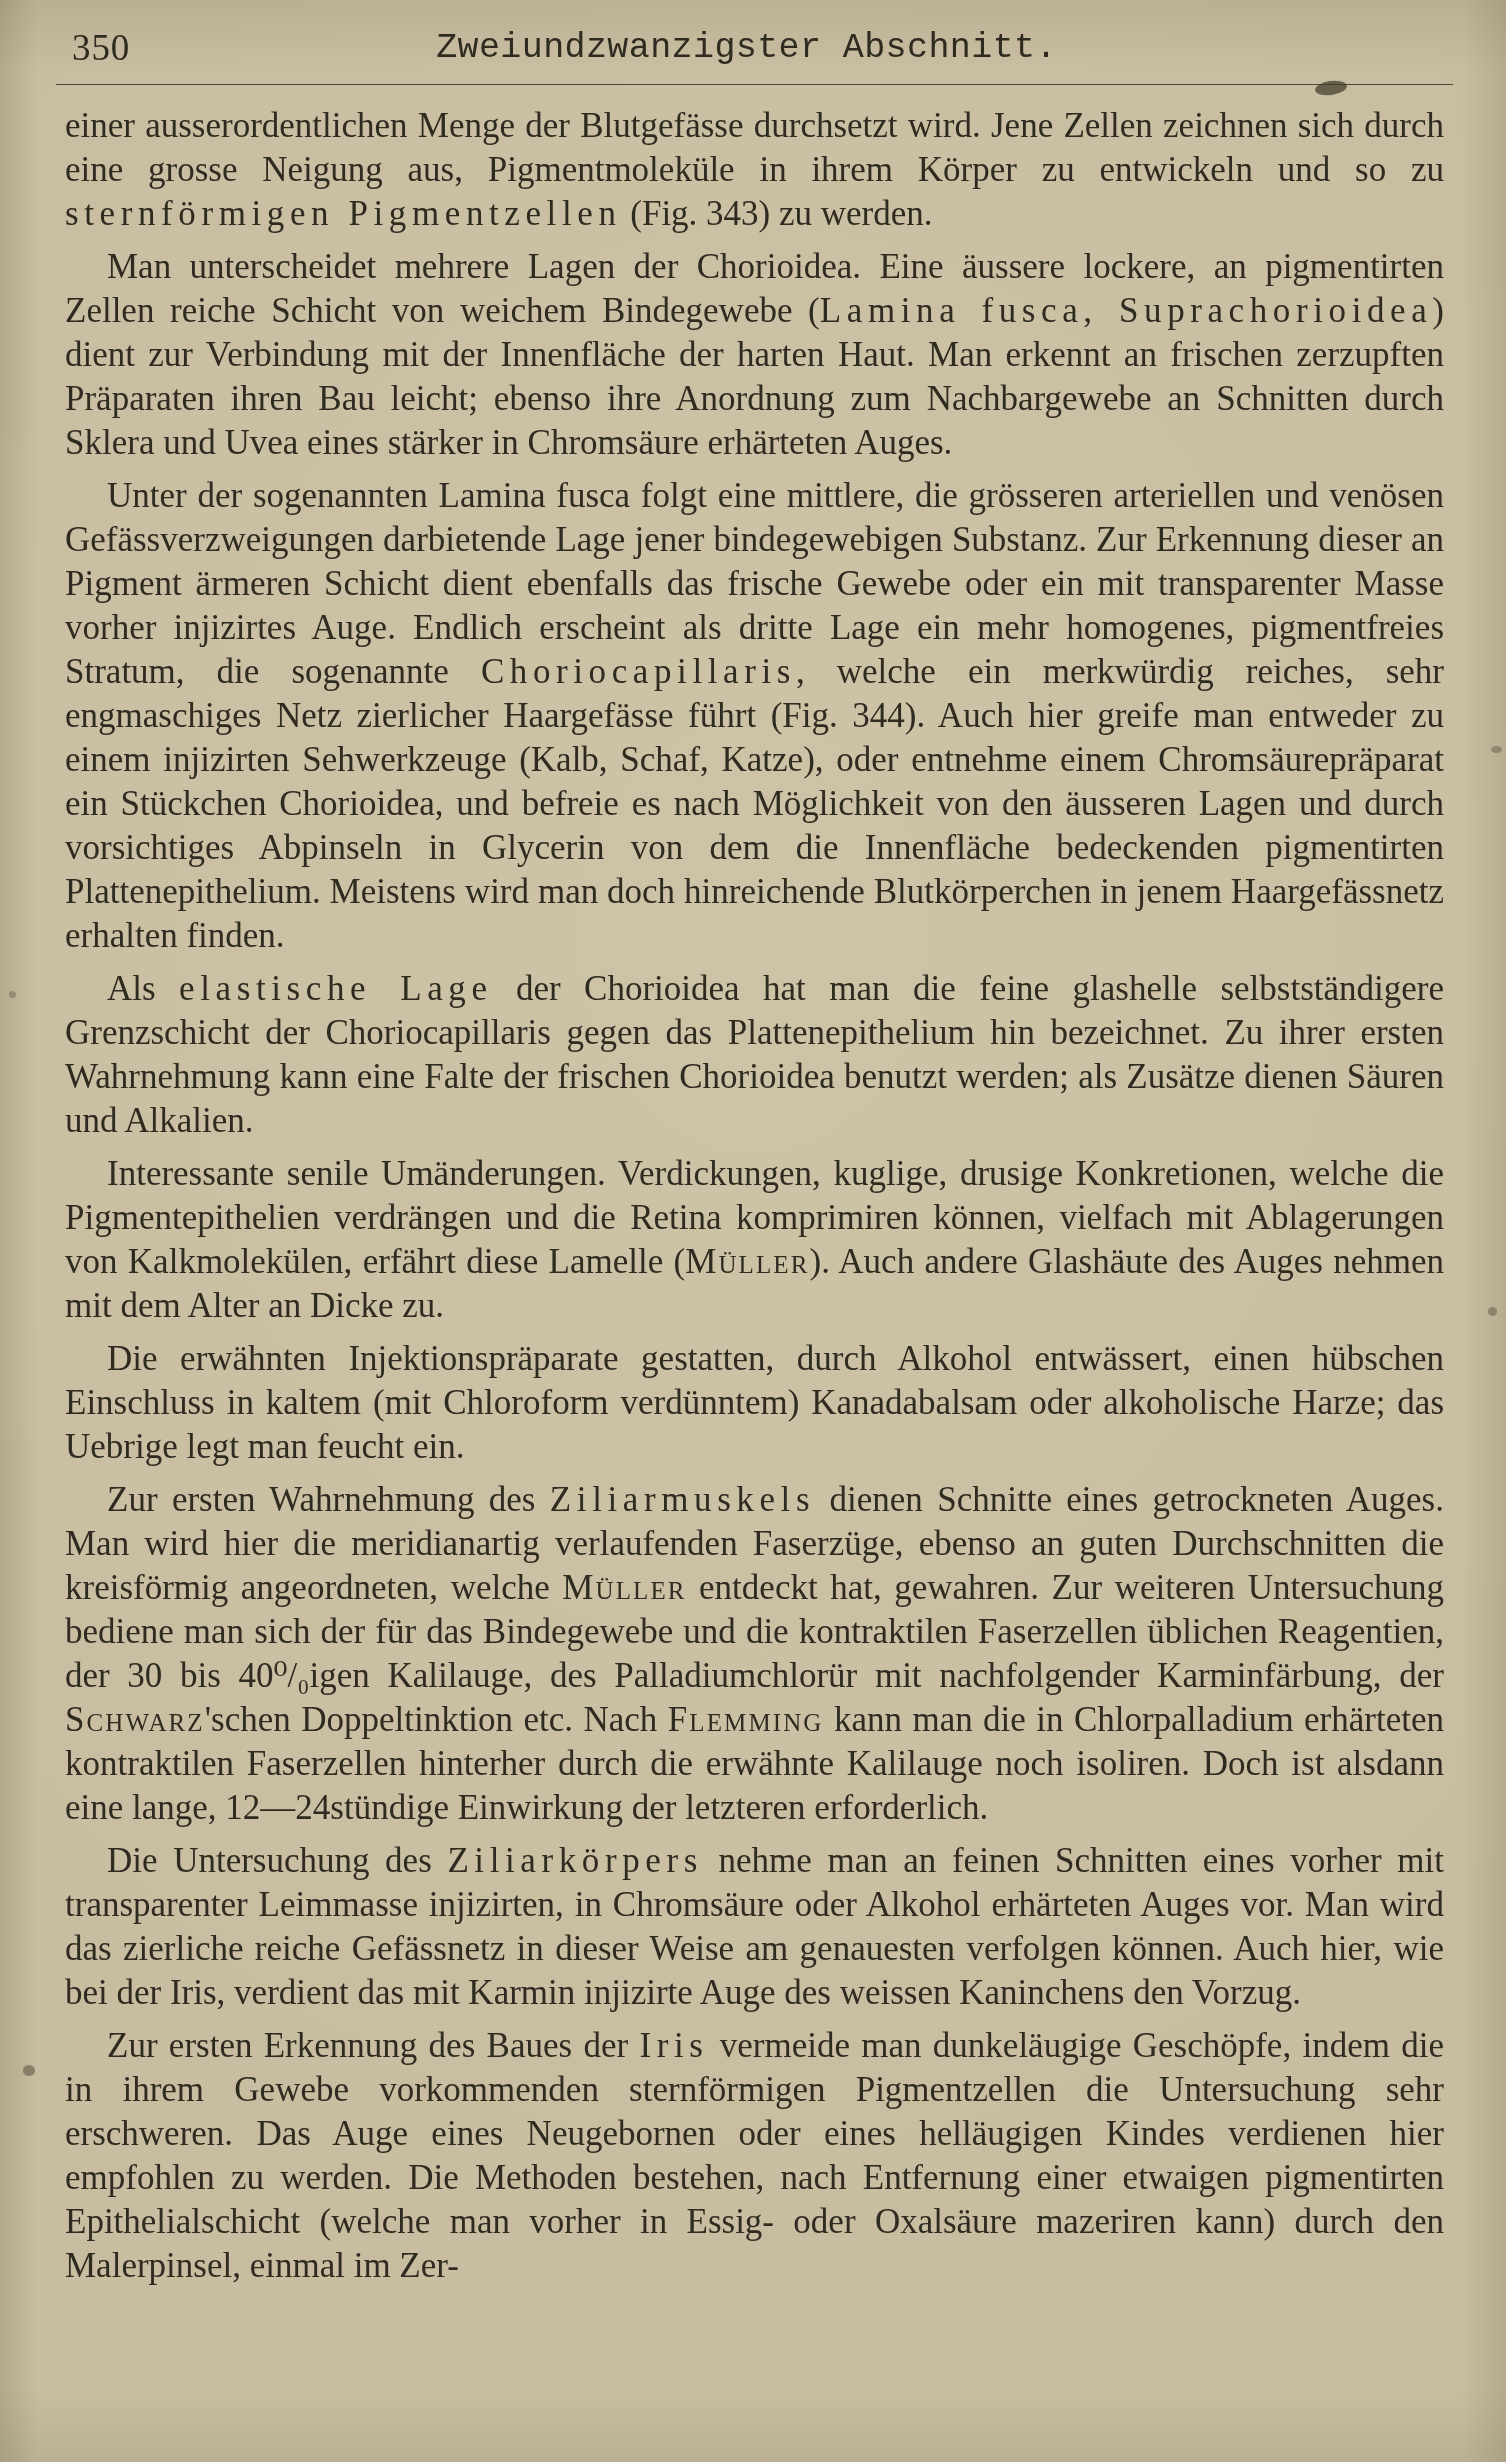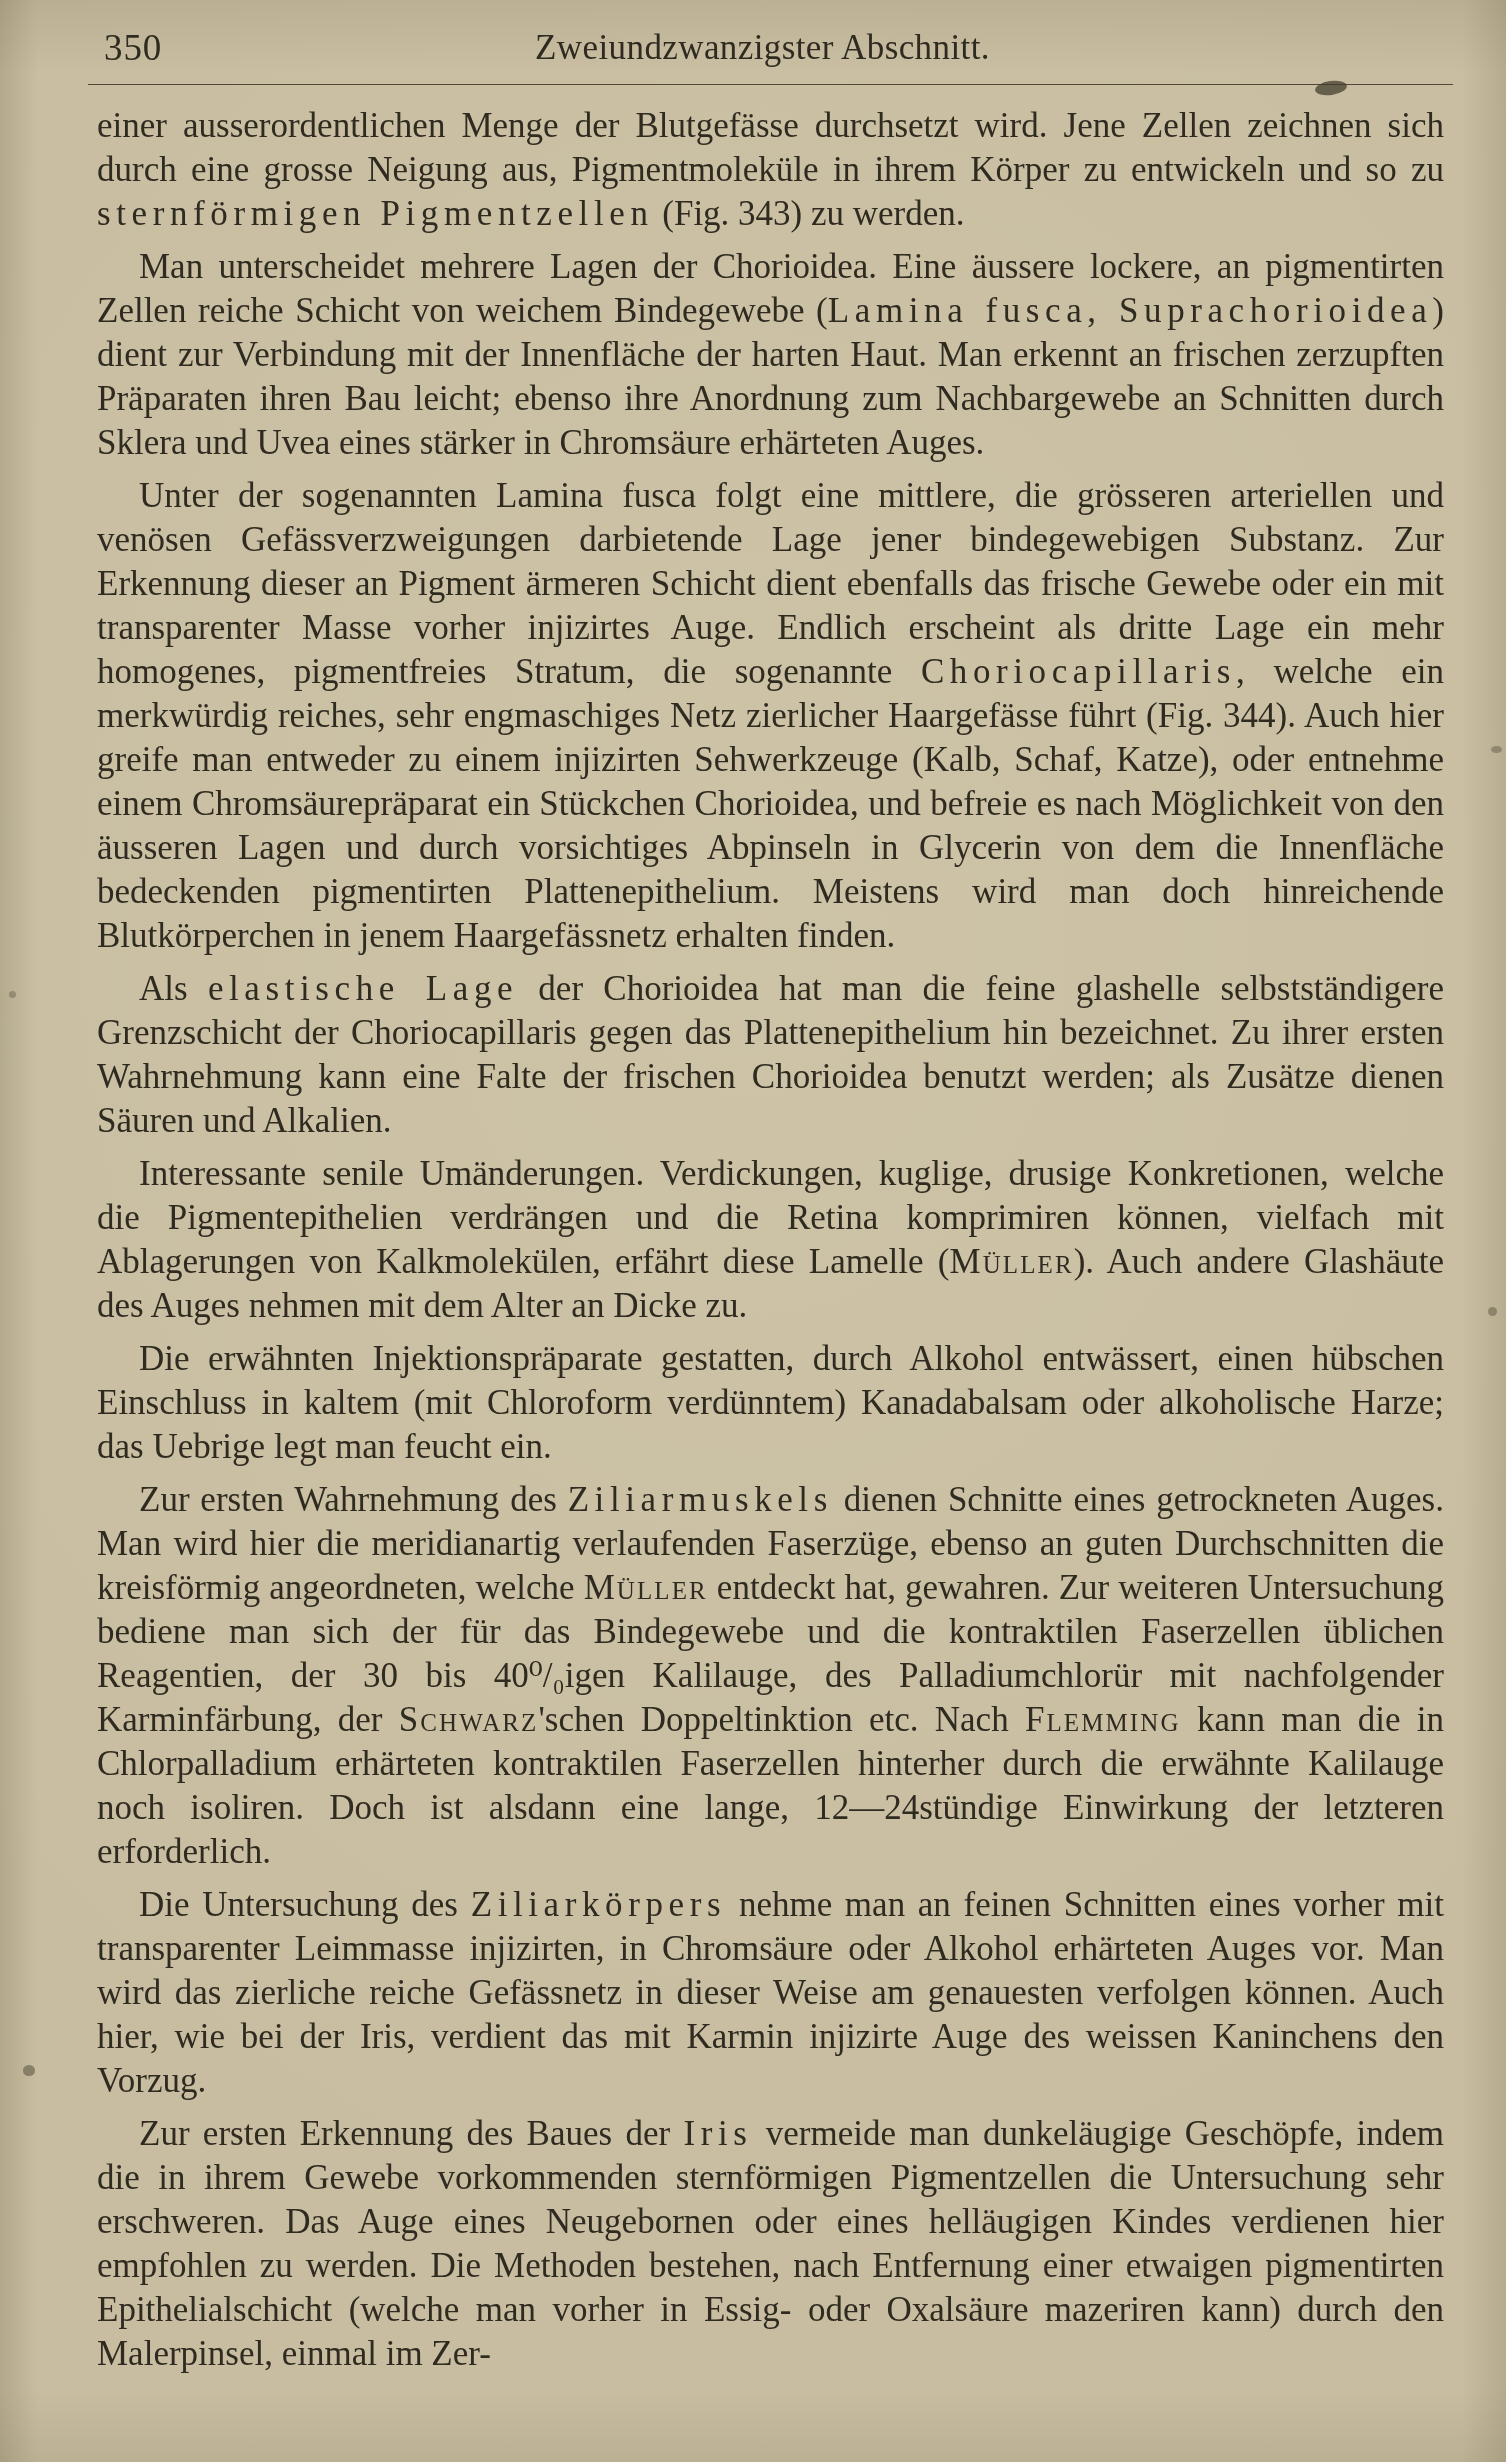--- a/index.html
+++ b/index.html
@@ -12,21 +12,21 @@
     position: relative;
     overflow: hidden;
     background: #c8bda0;
     font-family: "Liberation Serif", "DejaVu Serif", serif;
     color: #2f2b20;
   }
   .page {
     position: absolute;
     inset: 0;
     box-sizing: border-box;
-    padding: 26px 54px 0 88px;
+    padding: 26px 54px 0 56px;
     background:
       radial-gradient(ellipse 120% 90% at 50% 38%, rgba(255,250,226,0.10), rgba(0,0,0,0) 62%),
       linear-gradient(90deg, rgba(92,82,56,0.20) 0%, rgba(0,0,0,0) 2.5%, rgba(0,0,0,0) 97%, rgba(92,82,56,0.18) 100%),
       linear-gradient(180deg, rgba(92,82,56,0.14) 0%, rgba(0,0,0,0) 3%, rgba(0,0,0,0) 97%, rgba(92,82,56,0.12) 100%),
       #c8bda0;
   }
   .header {
     position: relative;
     height: 49px;
   }
@@ -38,20 +38,21 @@
     letter-spacing: 0.9px;
   }
   .running-title {
     position: absolute;
     left: 0;
     right: 16px;
     top: 1.8px;
     text-align: center;
     font-size: 35px;
     letter-spacing: 0.4px;
+    font-family: Liberation Mono, monospace;
   }
   .header-rule {
     border: none;
     border-top: 1.8px solid rgba(58,52,38,0.85);
     margin: 8.8px 0 19.3px 0;
   }
   .body-text {
     font-size: 35px;
     line-height: 44px;
     text-align: justify;

